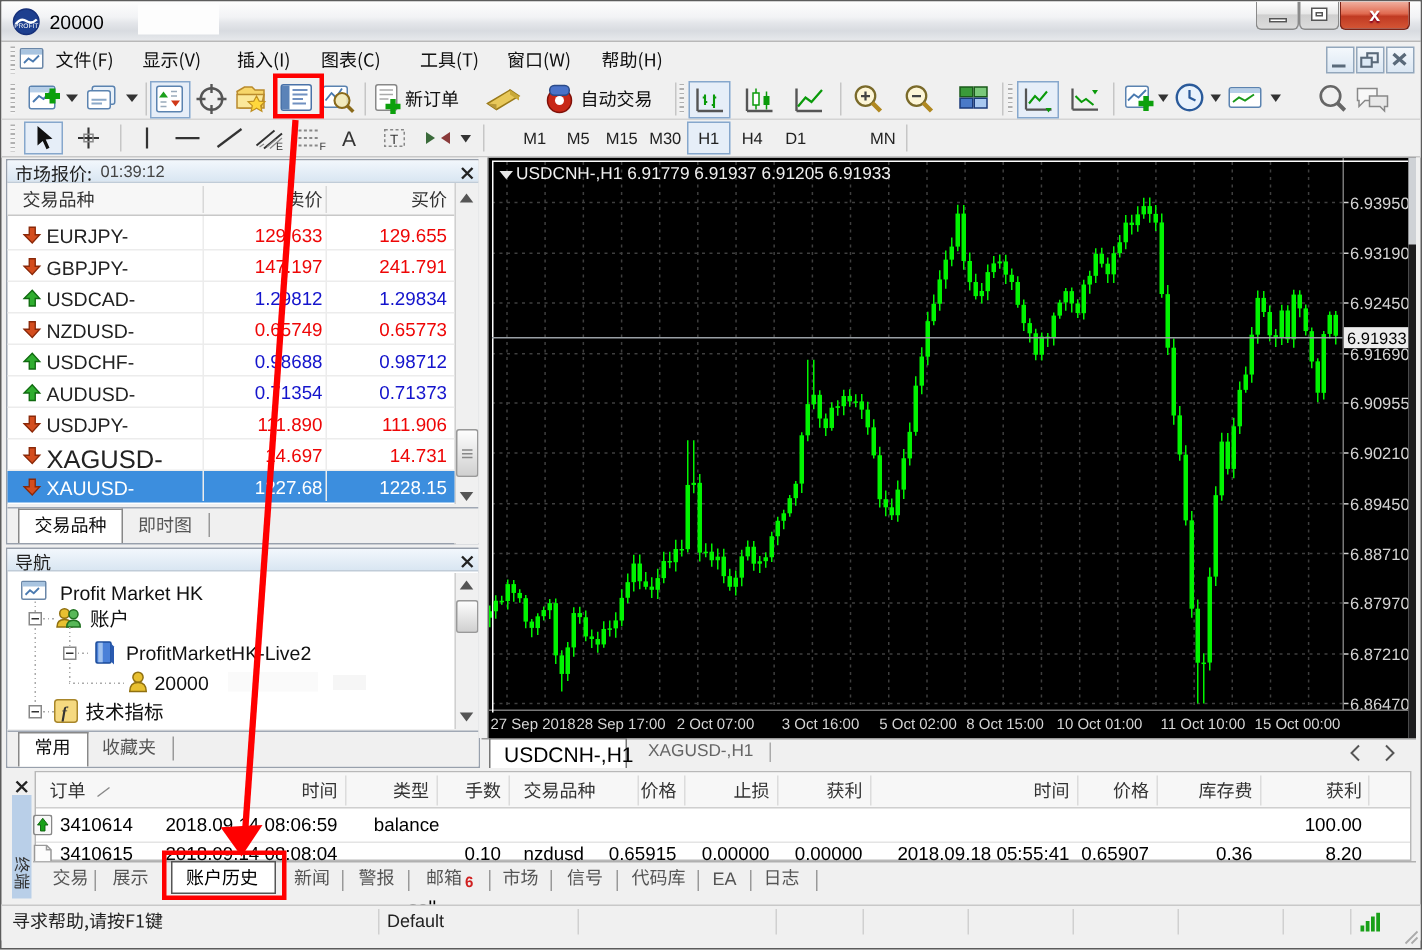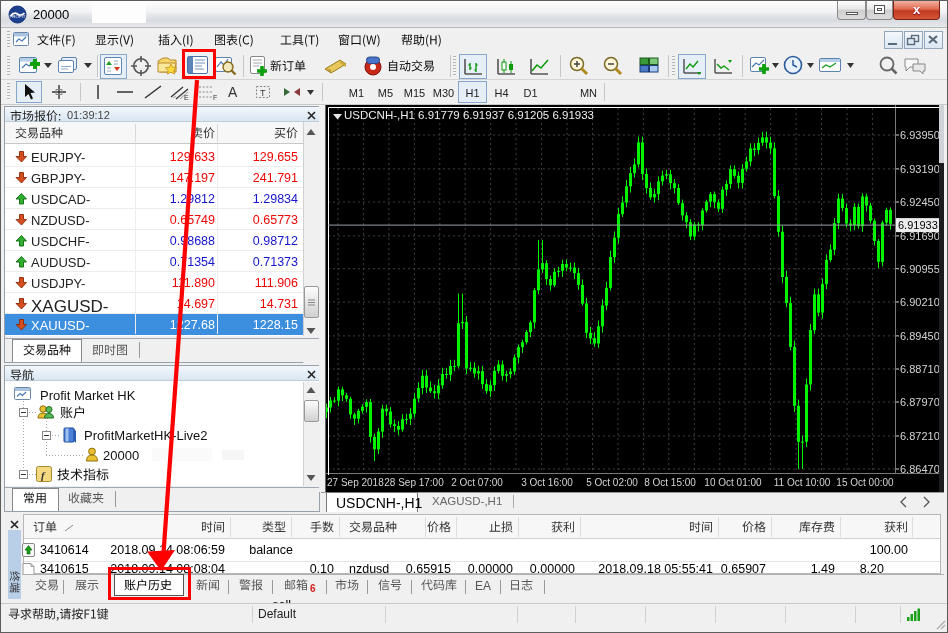--- a/index.html
+++ b/index.html
@@ -868,22 +868,22 @@
     <div style="position:absolute;left:40px;top:562px;font-size:12.5px;color:#000;font-weight:normal;white-space:nowrap;letter-spacing:0;">3410615</div>
     <div style="position:absolute;left:225px;top:562px;font-size:12.5px;color:#000;font-weight:normal;white-space:nowrap;letter-spacing:0;transform:translateX(-100%);">2018.09.14 08:08:04</div>
     <div style="position:absolute;left:291px;top:562px;font-size:12.5px;color:#000;font-weight:normal;white-space:nowrap;letter-spacing:0;transform:translateX(-100%);margin-top:36px;">sell</div>
     <div style="position:absolute;left:334px;top:562px;font-size:12.5px;color:#000;font-weight:normal;white-space:nowrap;letter-spacing:0;transform:translateX(-100%);">0.10</div>
     <div style="position:absolute;left:349px;top:562px;font-size:12.5px;color:#000;font-weight:normal;white-space:nowrap;letter-spacing:0;">nzdusd</div>
     <div style="position:absolute;left:451px;top:562px;font-size:12.5px;color:#000;font-weight:normal;white-space:nowrap;letter-spacing:0;transform:translateX(-100%);">0.65915</div>
     <div style="position:absolute;left:513px;top:562px;font-size:12.5px;color:#000;font-weight:normal;white-space:nowrap;letter-spacing:0;transform:translateX(-100%);">0.00000</div>
     <div style="position:absolute;left:575px;top:562px;font-size:12.5px;color:#000;font-weight:normal;white-space:nowrap;letter-spacing:0;transform:translateX(-100%);">0.00000</div>
     <div style="position:absolute;left:713px;top:562px;font-size:12.5px;color:#000;font-weight:normal;white-space:nowrap;letter-spacing:0;transform:translateX(-100%);">2018.09.18 05:55:41</div>
     <div style="position:absolute;left:766px;top:562px;font-size:12.5px;color:#000;font-weight:normal;white-space:nowrap;letter-spacing:0;transform:translateX(-100%);">0.65907</div>
-    <div style="position:absolute;left:835px;top:562px;font-size:12.5px;color:#000;font-weight:normal;white-space:nowrap;letter-spacing:0;transform:translateX(-100%);">1.49</div>
-    <div style="position:absolute;left:884px;top:562px;font-size:12.5px;color:#000;font-weight:normal;white-space:nowrap;letter-spacing:0;transform:translateX(-100%);">8.20</div>
+    <div style="position:absolute;left:835px;top:562px;font-size:12.5px;color:#000;font-weight:normal;white-space:nowrap;letter-spacing:0;transform:translateX(-100%);">0.36</div>
+    <div style="position:absolute;left:908px;top:562px;font-size:12.5px;color:#000;font-weight:normal;white-space:nowrap;letter-spacing:0;transform:translateX(-100%);">8.20</div>
     <div style="position:absolute;left:22px;top:574px;width:922px;height:26px;background:#f0f0f0;border-top:1px solid #b0b0b0"></div>
     <svg style="position:absolute;left:35.0px;top:578.0px;overflow:visible" width="24.0" height="15.0">
       <g fill="#555" transform="translate(0 11.40) scale(0.012000 -0.012000)">
         <use href="#g28" x="0"></use>
         <use href="#g29" x="1000"></use>
       </g>
     </svg>
     <svg style="position:absolute;left:75.0px;top:578.0px;overflow:visible" width="24.0" height="15.0">
       <g fill="#555" transform="translate(0 11.40) scale(0.012000 -0.012000)">
         <use href="#g69" x="0"></use>

